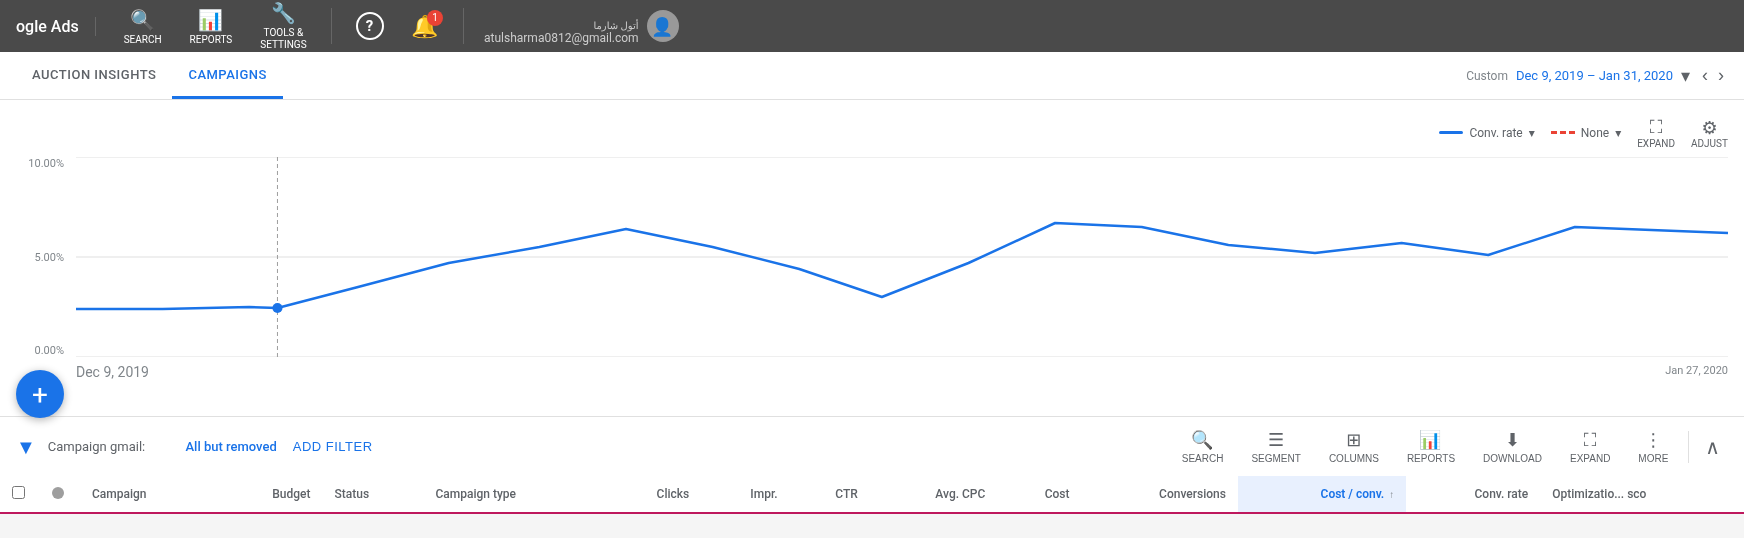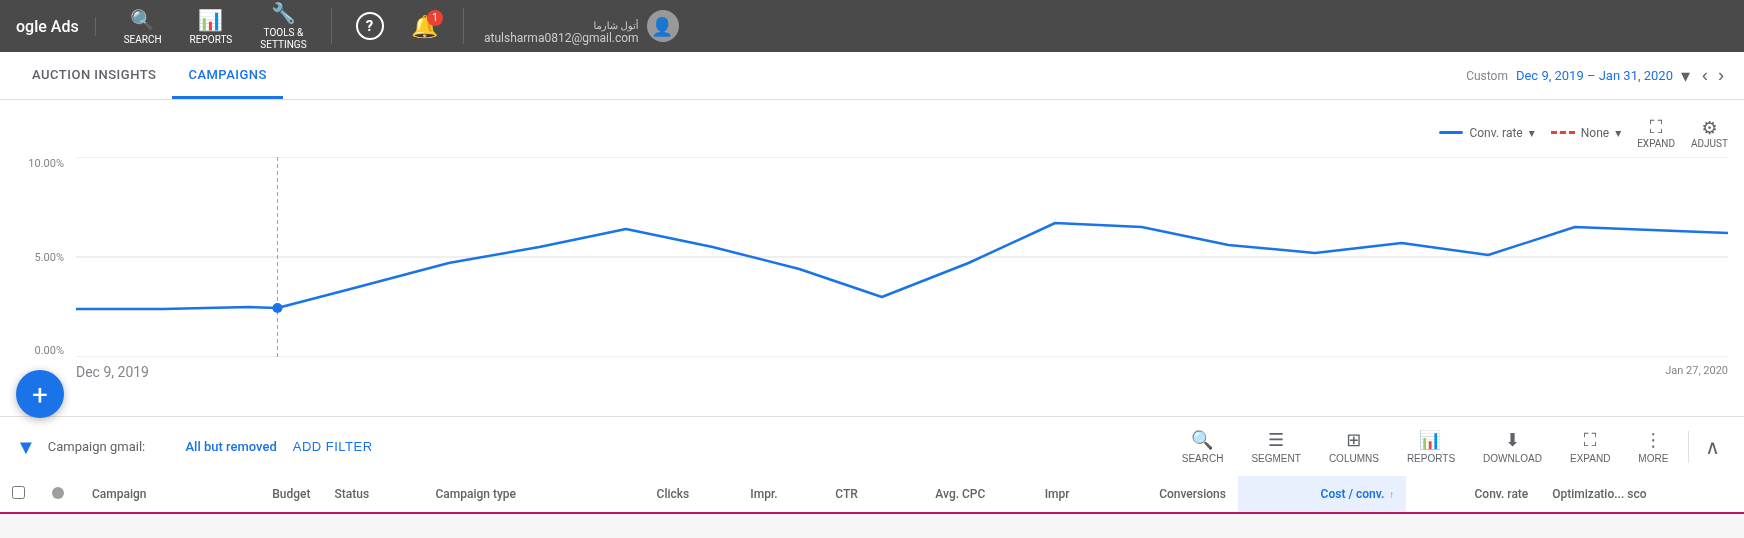--- a/index.html
+++ b/index.html
@@ -414,21 +414,21 @@
         <th class="right">
           <span>Impr.</span>
         </th>
         <th class="right">
           <span>CTR</span>
         </th>
         <th class="right">
           <span>Avg. CPC</span>
         </th>
         <th class="right">
-          <span>Impr</span>
+          <span>Cost</span>
         </th>
         <th class="right">
           <span>Conversions</span>
         </th>
         <th class="right col-cost-conv">
           <span>Cost / conv.</span>
           <span class="sort-icon">↑</span>
         </th>
         <th class="right">
           <span>Conv. rate</span>

